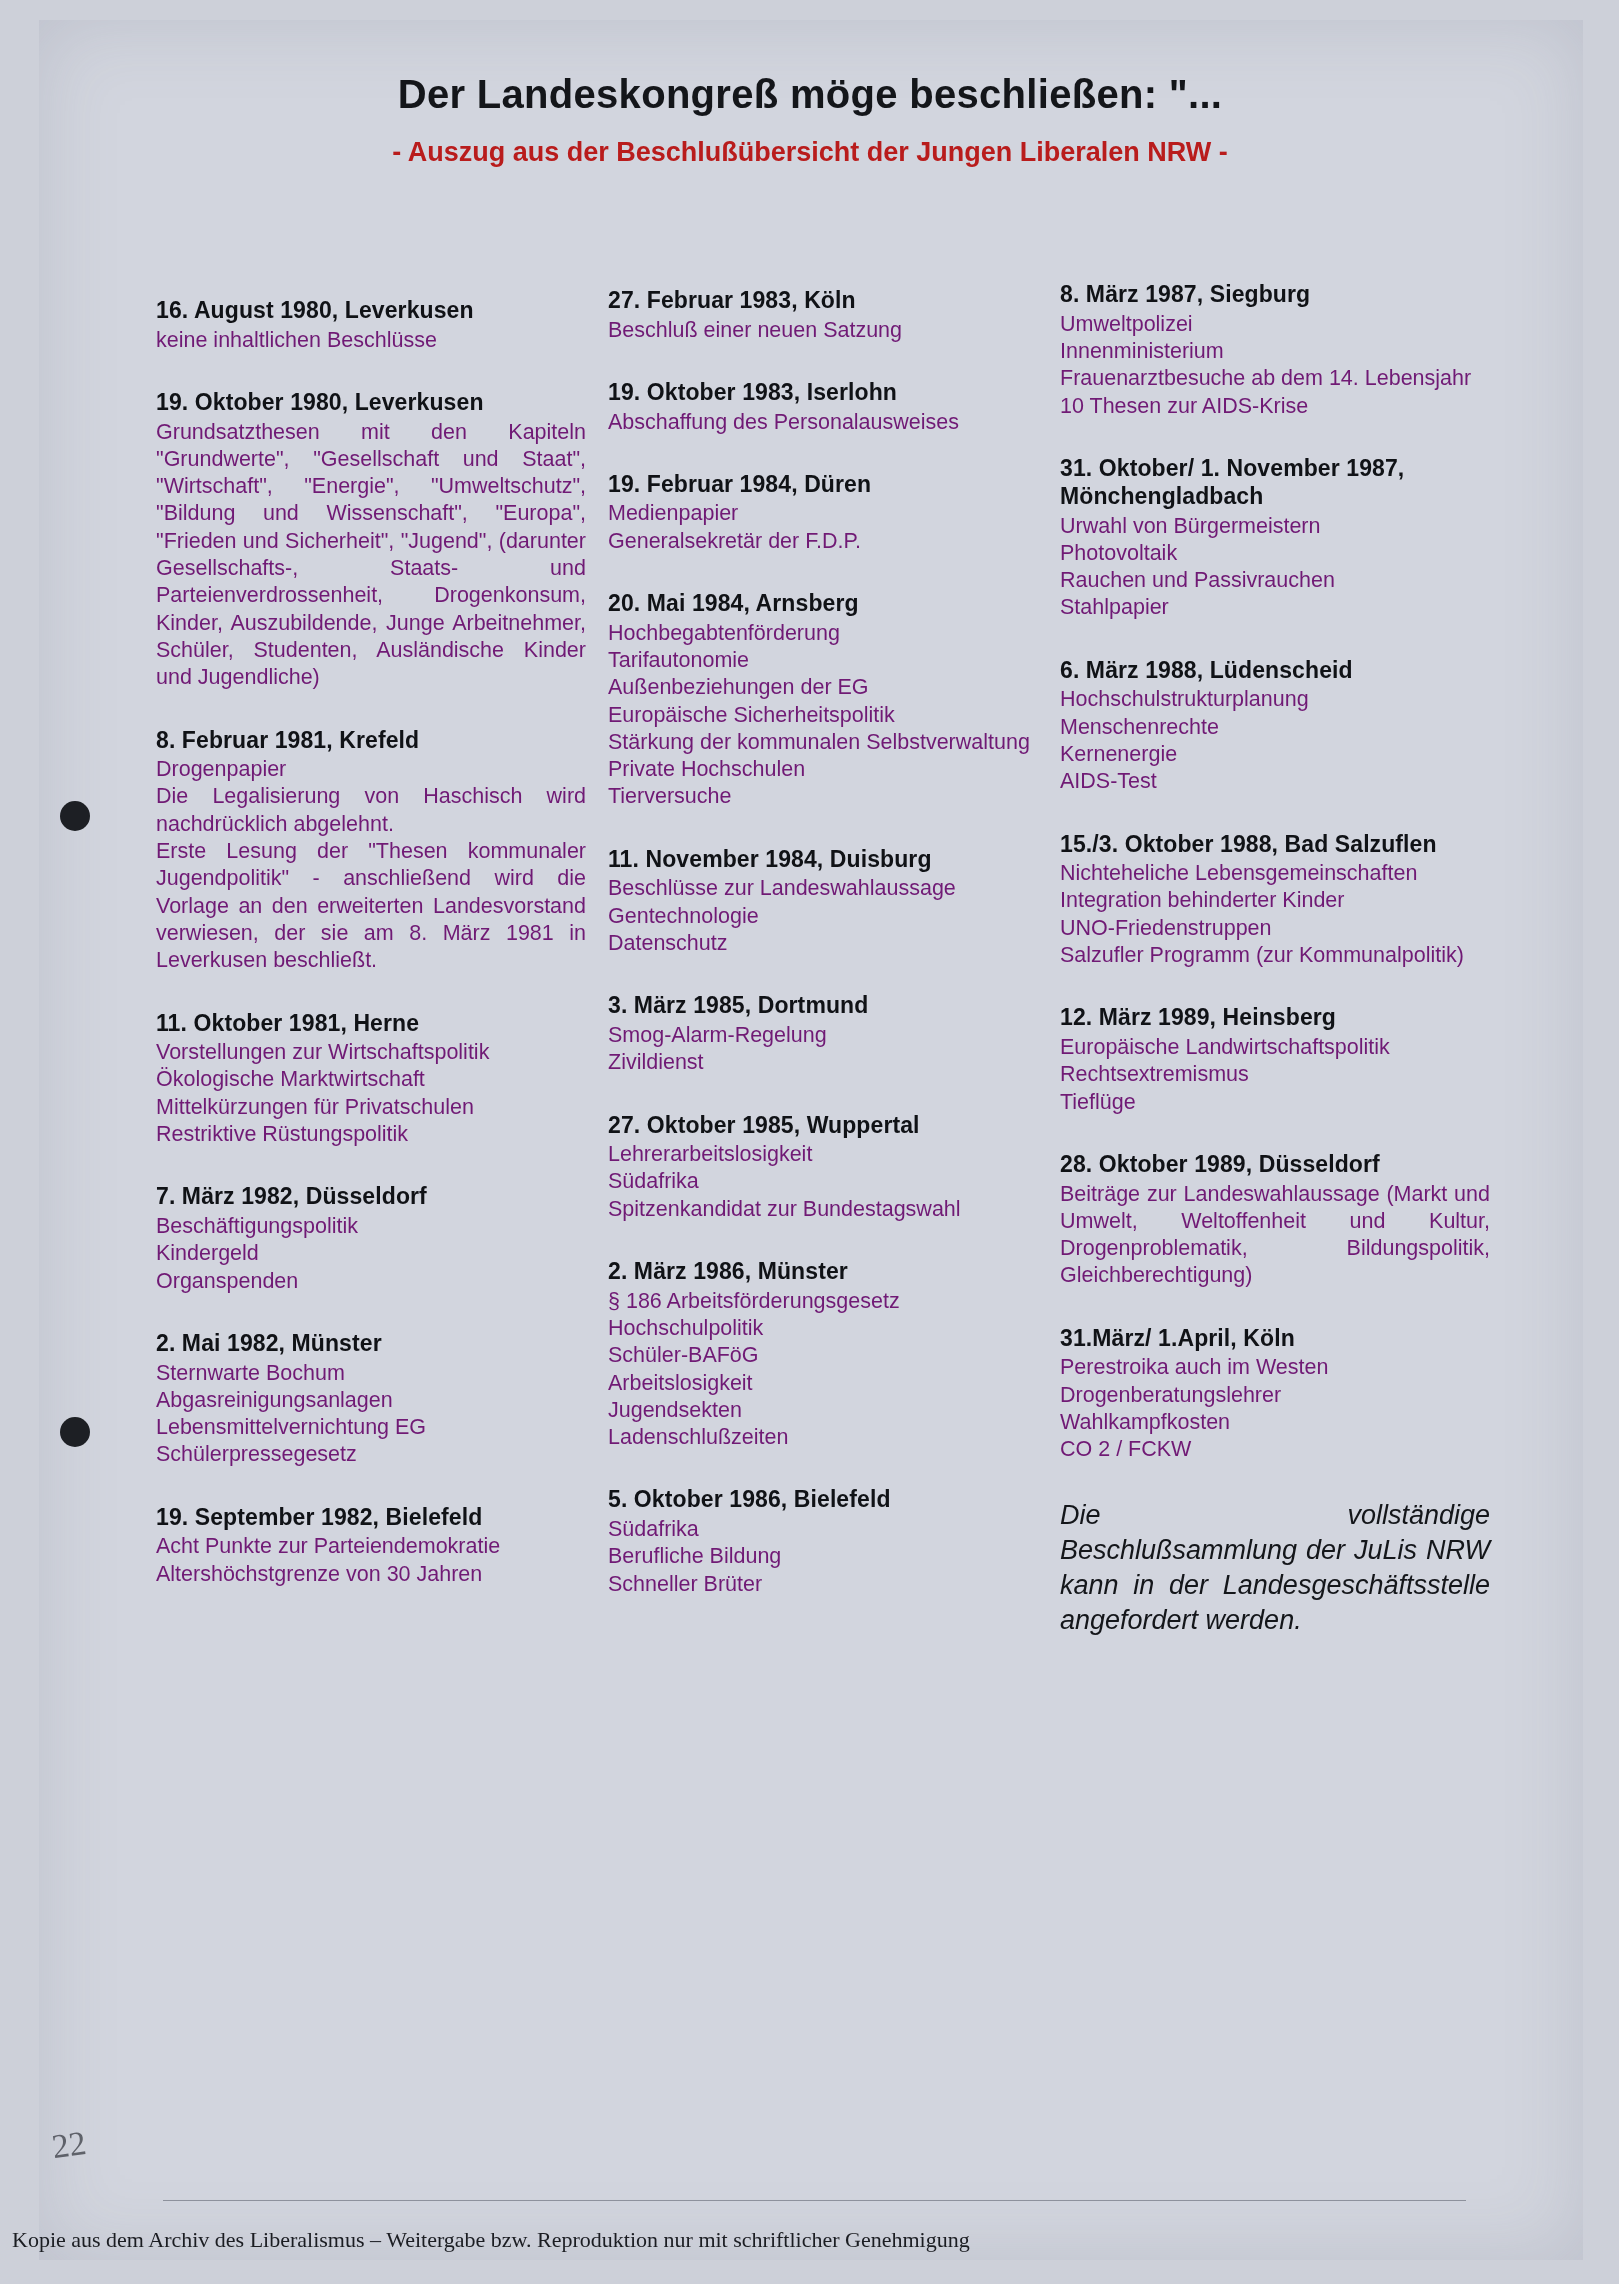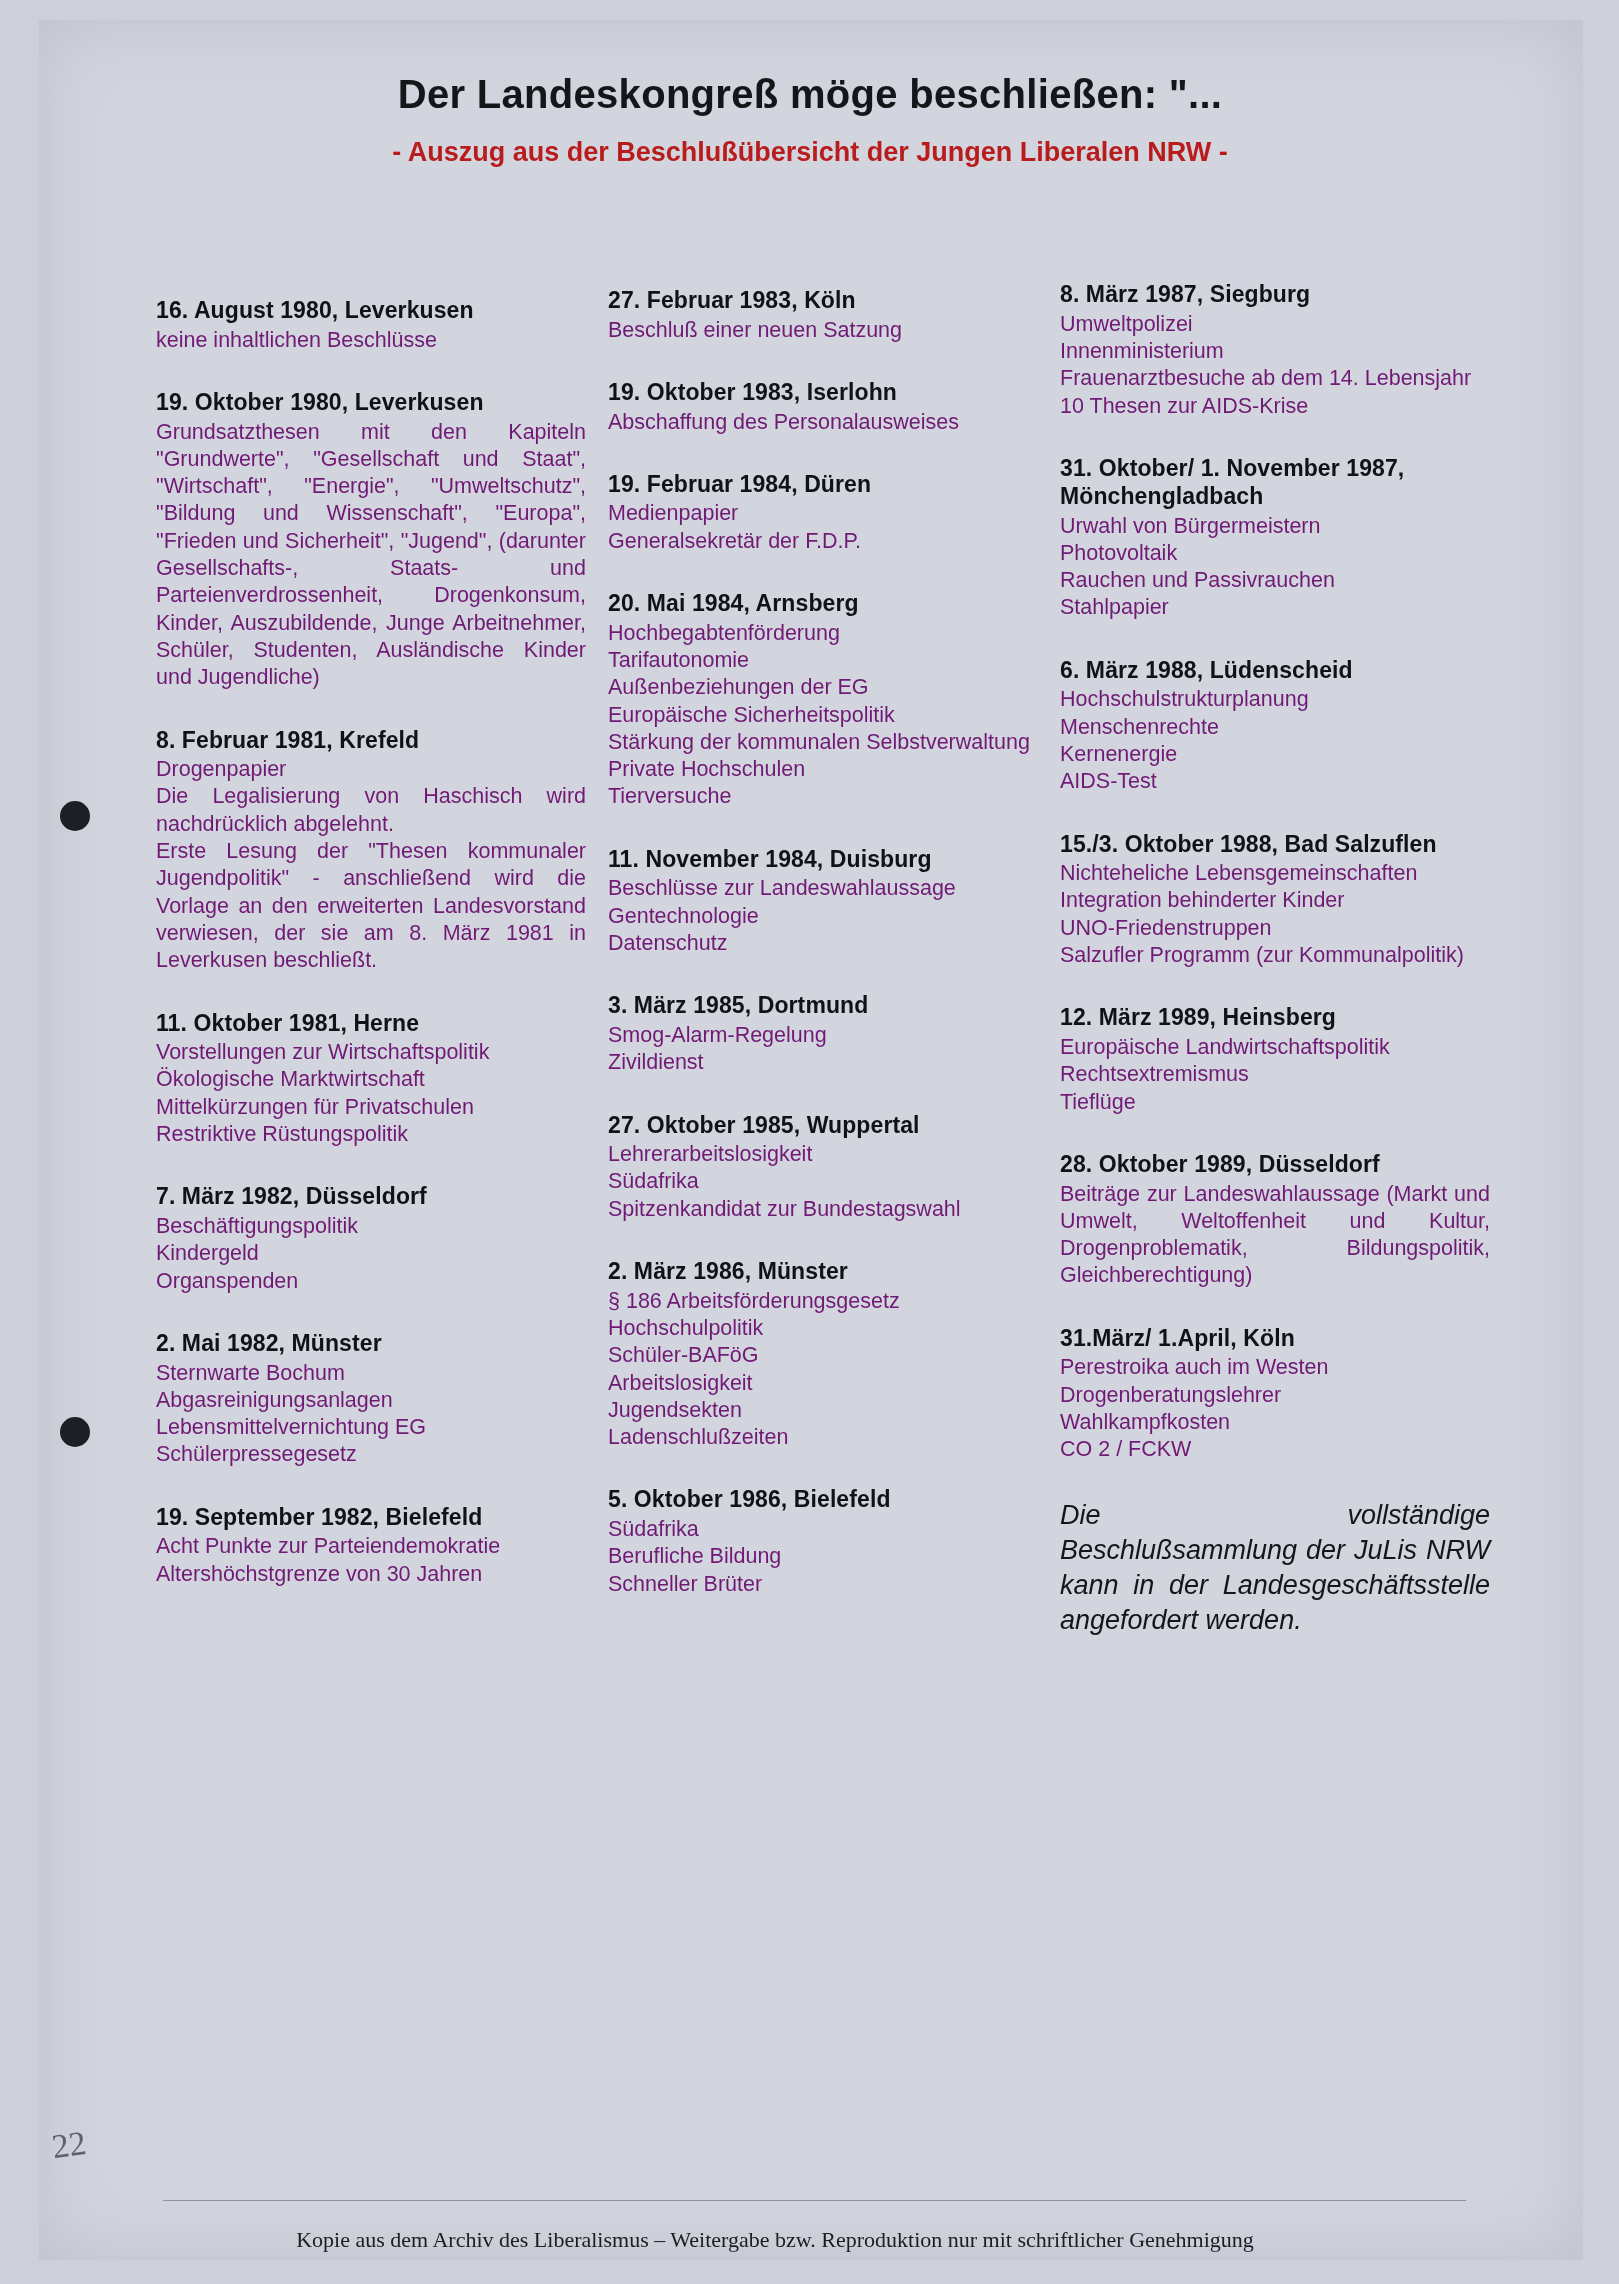--- a/index.html
+++ b/index.html
@@ -83,24 +83,23 @@
   .note {
     font-style: italic;
     font-size: 27px;
     line-height: 1.3;
     color: #14161a;
     text-align: justify;
     margin-top: 22px;
   }
   .footer {
     position: absolute;
-    left: 1px;
+    left: 12px;
     bottom: 31px;
     width: 1548px;
-    text-align: center;
     font-family: "Liberation Serif", serif;
     font-size: 22px;
     color: #1b1d22;
   }
   .footer-rule {
     position: absolute;
     left: 163px;
     bottom: 83px;
     width: 1303px;
     height: 1.3px;

